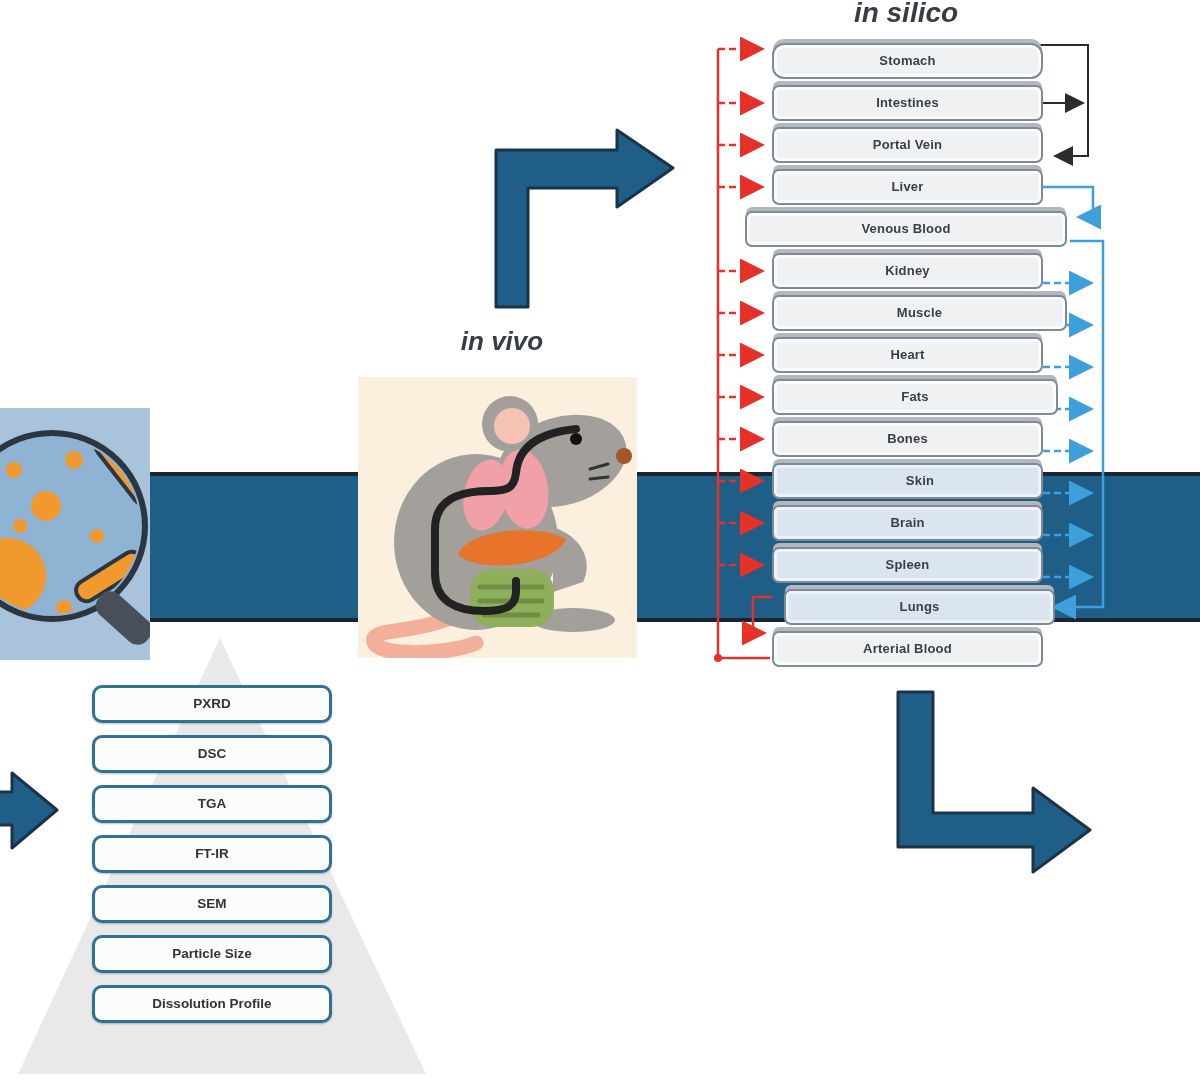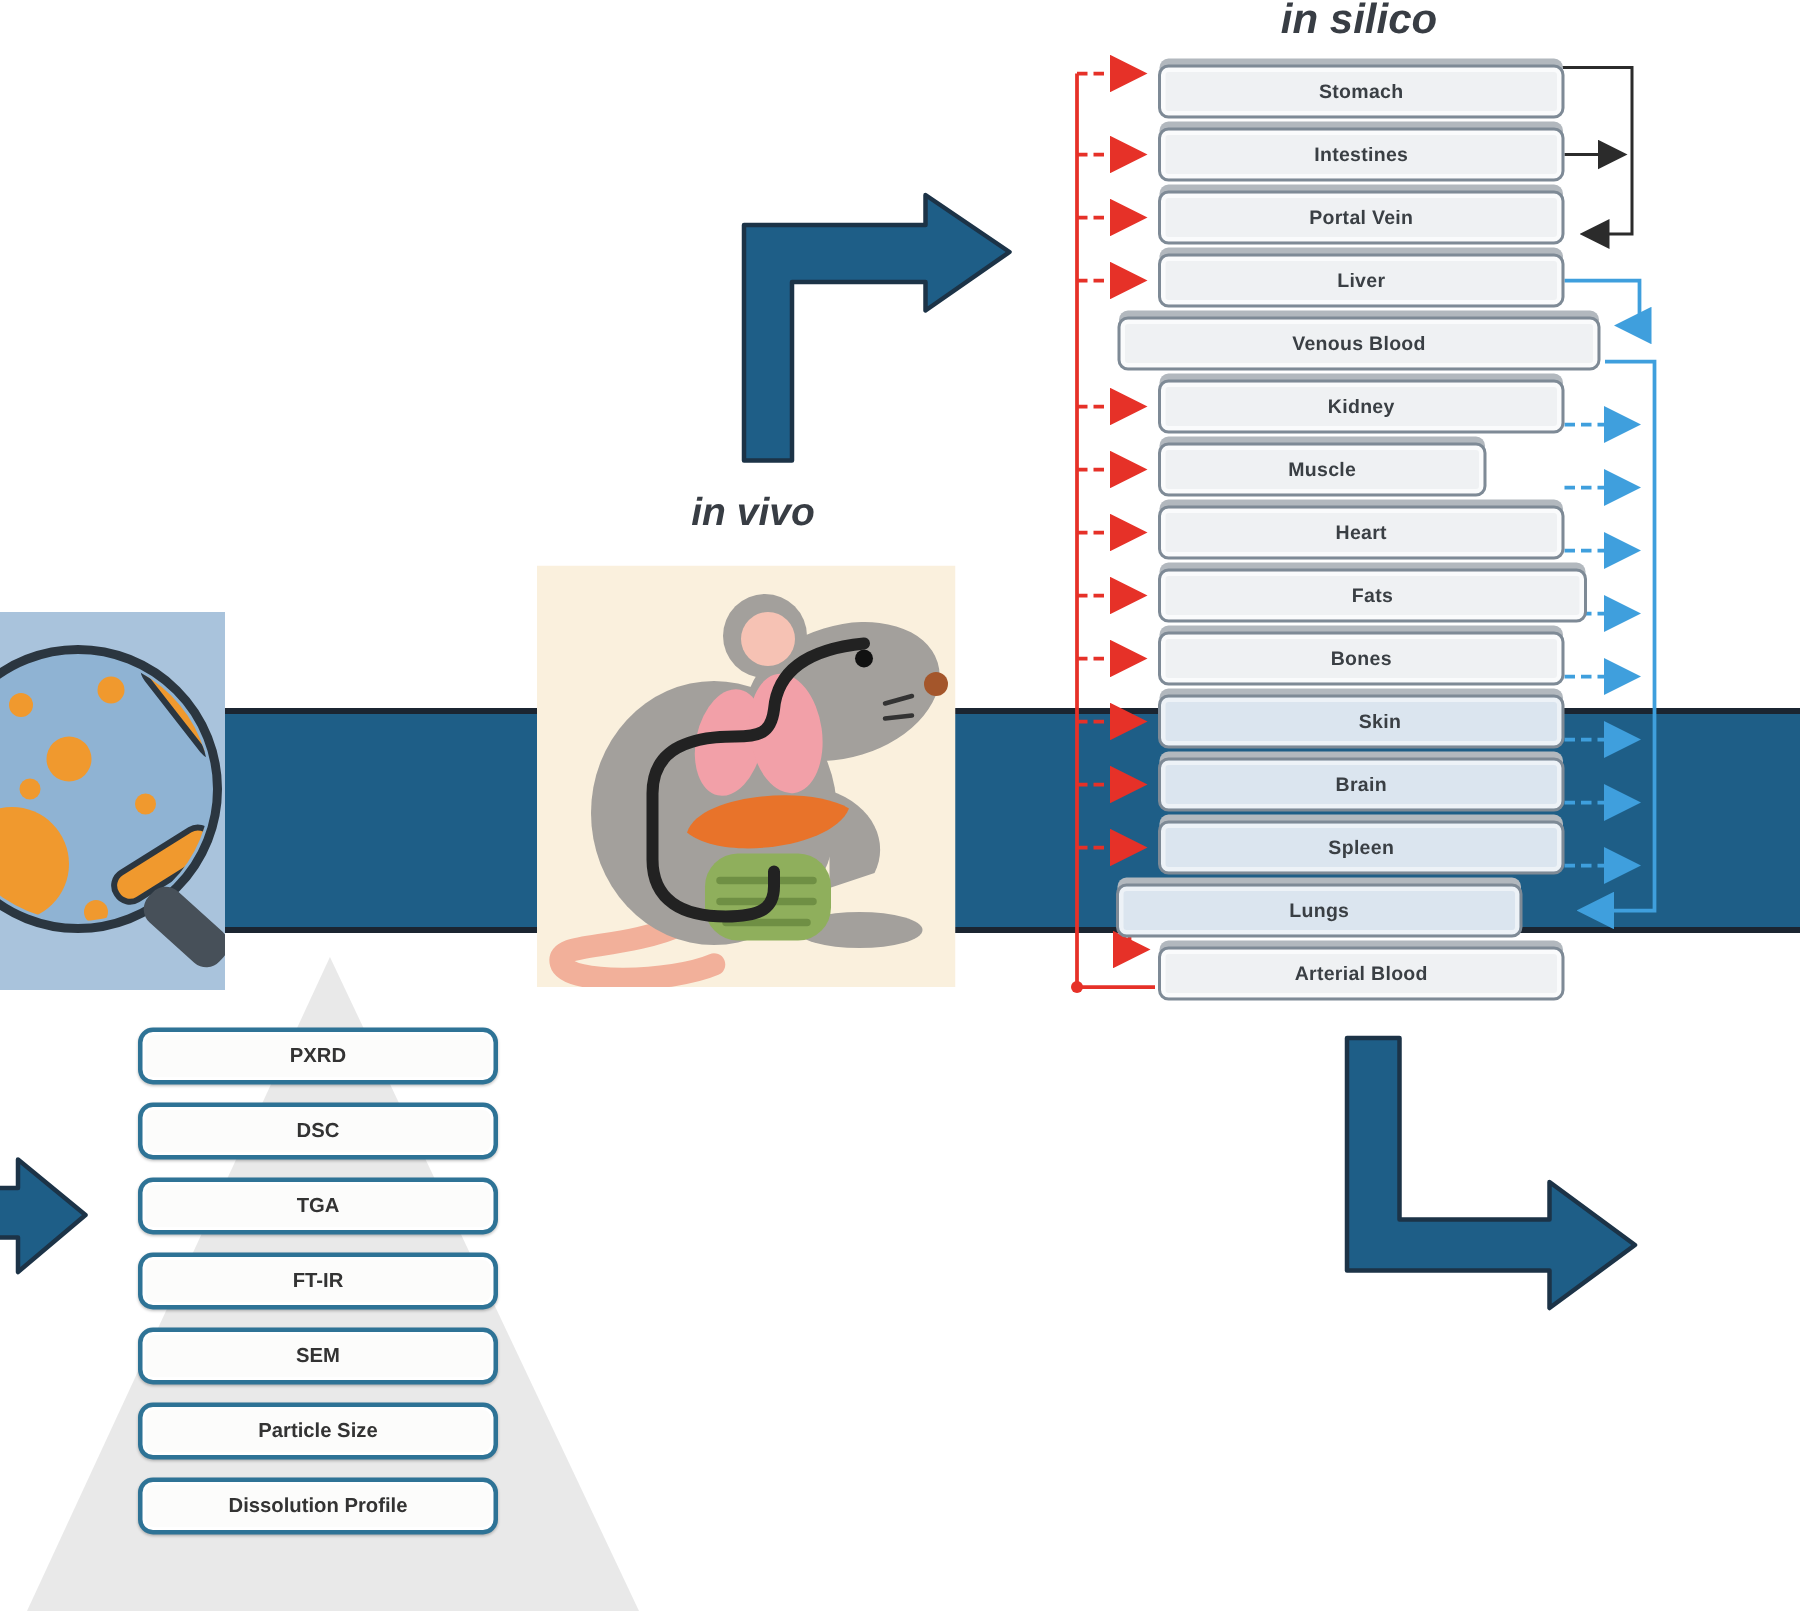--- a/index.html
+++ b/index.html
@@ -147,34 +147,34 @@
       <path d="M1043 367 H1089" stroke-dasharray="7 4" marker-end="url(#mb)"></path>
       <path d="M1043 409 H1089" stroke-dasharray="7 4" marker-end="url(#mb)"></path>
       <path d="M1043 451 H1089" stroke-dasharray="7 4" marker-end="url(#mb)"></path>
       <path d="M1043 493 H1089" stroke-dasharray="7 4" marker-end="url(#mb)"></path>
       <path d="M1043 535 H1089" stroke-dasharray="7 4" marker-end="url(#mb)"></path>
       <path d="M1043 577 H1089" stroke-dasharray="7 4" marker-end="url(#mb)"></path>
     </g>
   </svg>
 
   <div class="abs" style="left:0;top:0">
-      <div class="pbox" style="left: 772px; width: 271px; top: 43px;">Stomach</div>
+      <div class="pbox" style="left: 772px; width: 271px; top: 43px; border-radius: 12px;">Stomach</div>
       <div class="pbox" style="left: 772px; width: 271px; top: 85px;">Intestines</div>
       <div class="pbox" style="left: 772px; width: 271px; top: 127px;">Portal Vein</div>
       <div class="pbox" style="left: 772px; width: 271px; top: 169px;">Liver</div>
       <div class="pbox" style="left: 745px; width: 322px; top: 211px;">Venous Blood</div>
       <div class="pbox" style="left: 772px; width: 271px; top: 253px;">Kidney</div>
-      <div class="pbox" style="left: 772px; width: 219px; top: 295px;">Muscle</div>
+      <div class="pbox" style="left: 772px; width: 295px; top: 295px;">Muscle</div>
       <div class="pbox" style="left: 772px; width: 271px; top: 337px;">Heart</div>
       <div class="pbox" style="left: 772px; width: 286px; top: 379px;">Fats</div>
       <div class="pbox" style="left: 772px; width: 271px; top: 421px;">Bones</div>
       <div class="pbox tint" style="left: 772px; width: 271px; top: 463px; padding-left: 25px;">Skin</div>
       <div class="pbox tint" style="left: 772px; width: 271px; top: 505px;">Brain</div>
       <div class="pbox tint" style="left: 772px; width: 271px; top: 547px;">Spleen</div>
-      <div class="pbox tint" style="left: 744px; width: 271px; top: 589px;">Lungs</div>
+      <div class="pbox tint" style="left: 784px; width: 271px; top: 589px;">Lungs</div>
       <div class="pbox" style="left: 772px; width: 271px; top: 631px;">Arterial Blood</div>
     </div>
 
   <div class="abs" style="left:0;top:0">
       <div class="mbox" style="top: 685px;">PXRD</div>
       <div class="mbox" style="top: 735px;">DSC</div>
       <div class="mbox" style="top: 785px;">TGA</div>
       <div class="mbox" style="top: 835px;">FT-IR</div>
       <div class="mbox" style="top: 885px;">SEM</div>
       <div class="mbox" style="top: 935px; text-align: center;">Particle Size</div>

